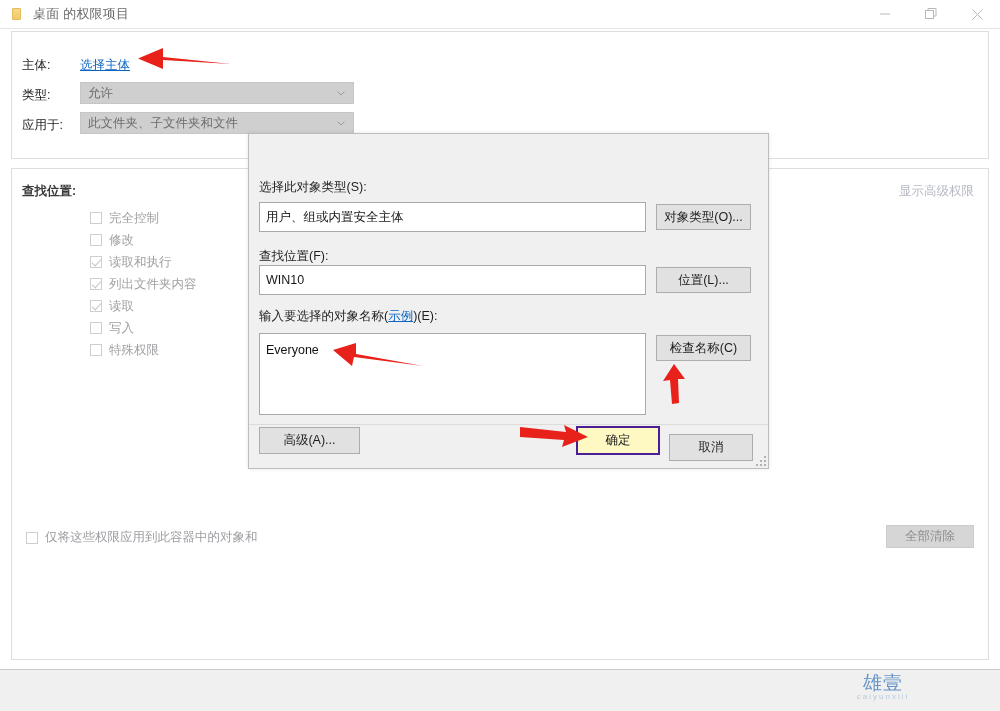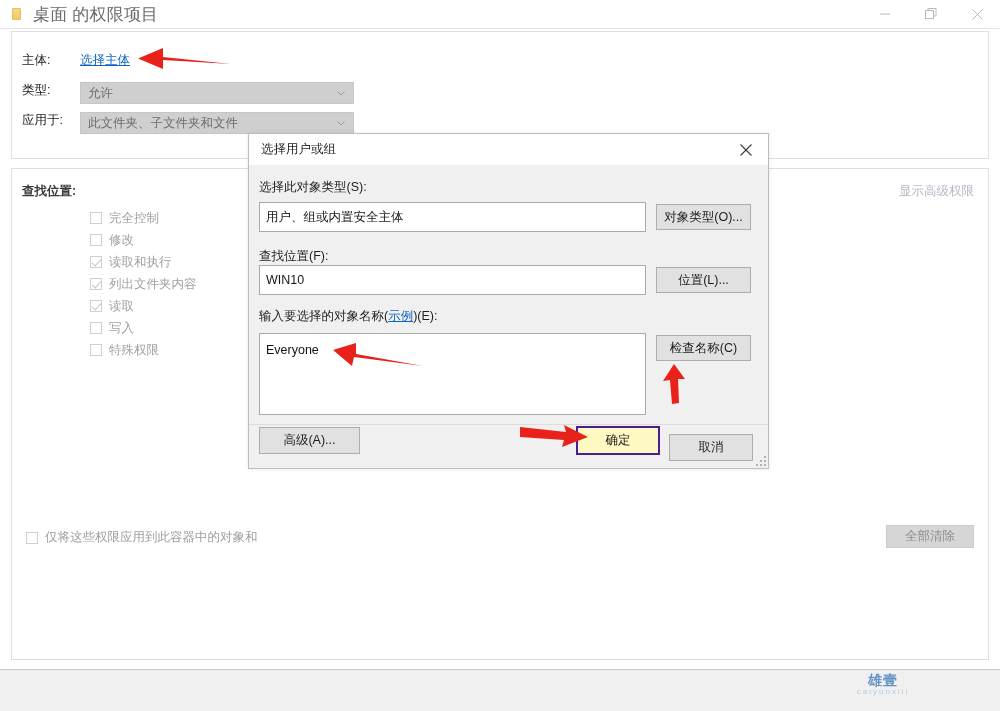--- a/index.html
+++ b/index.html
@@ -48,21 +48,21 @@
   #title-icon .folder {
     position: absolute;
     left: 3px; top: 2px;
     width: 9px; height: 12px;
     background: linear-gradient(180deg,#f7d98a 0%, #f0c96a 100%);
     border: 1px solid #e4bc58;
     border-radius: 1px;
     box-sizing: border-box;
   }
   #title-text {
-    font-size: 17px;
+    font-size: 13px;
     color: #6b6b6b;
     letter-spacing: 0.2px;
     white-space: nowrap;
   }
   #window-controls {
     position: absolute;
     right: 0; top: 0;
     height: 28px;
     display: flex;
   }
@@ -90,21 +90,21 @@
     left: 11px; top: 31px;
     width: 978px;
     height: 128px;
     background: #ffffff;
     border: 1px solid #dedede;
     box-sizing: border-box;
   }
   .form-row {
     position: absolute;
     display: flex;
-    align-items: flex-start;
+    align-items: flex-end;
     height: 22px;
   }
   .form-label {
     font-size: 12.5px;
     color: #1d1d1d;
     width: 58px;
     flex: none;
   }
   #row-principal { left: 10px; top: 20px; }
   #row-type      { left: 10px; top: 50px; }
@@ -239,22 +239,22 @@
     position: absolute;
     left: 843px; top: 673px;
     width: 80px; height: 32px;
     opacity: 0.72;
     filter: blur(0.6px);
     text-align: center;
     line-height: 1;
     user-select: none;
   }
   #watermark .wm-main {
-    font-size: 14px;
-    font-weight: bold;
+    font-size: 19px;
+    font-weight: normal;
     color: #2f6fb5;
     letter-spacing: 1px;
     display: block;
   }
   #watermark .wm-sub {
     font-size: 8px;
     color: #9fb9d6;
     letter-spacing: 2px;
     display: block;
     margin-top: 1px;
@@ -481,29 +481,20 @@
   <div id="footer-sep"></div>
   <div id="footer"></div>
 
   <div id="watermark">
     <span class="wm-main">雄壹</span>
     <span class="wm-sub">caiyunxili</span>
   </div>
 </div>
 
 <div id="modal">
-  <div id="modal-titlebar">
-    <span id="modal-title">选择用户或组</span>
-    <div id="modal-close">
-      <svg width="14" height="14" viewBox="0 0 14 14">
-        <line x1="1.5" y1="1.5" x2="12.5" y2="12.5" stroke="#3a3a3a" stroke-width="1.1"></line>
-        <line x1="12.5" y1="1.5" x2="1.5" y2="12.5" stroke="#3a3a3a" stroke-width="1.1"></line>
-      </svg>
-    </div>
-  </div>
   <div id="modal-body"></div>
 </div>
 
 <div class="m-label" style="left:259px; top:179px;">选择此对象类型(S):</div>
 <div class="m-input" style="left:259px; top:202px; width:387px; height:30px;">
   <span class="txt">用户、组或内置安全主体</span>
 </div>
 <div class="m-btn" style="left:656px; top:204px; width:95px; height:26px;">对象类型(O)...</div>
 
 <div class="m-label" style="left:259px; top:248px;">查找位置(F):</div>

